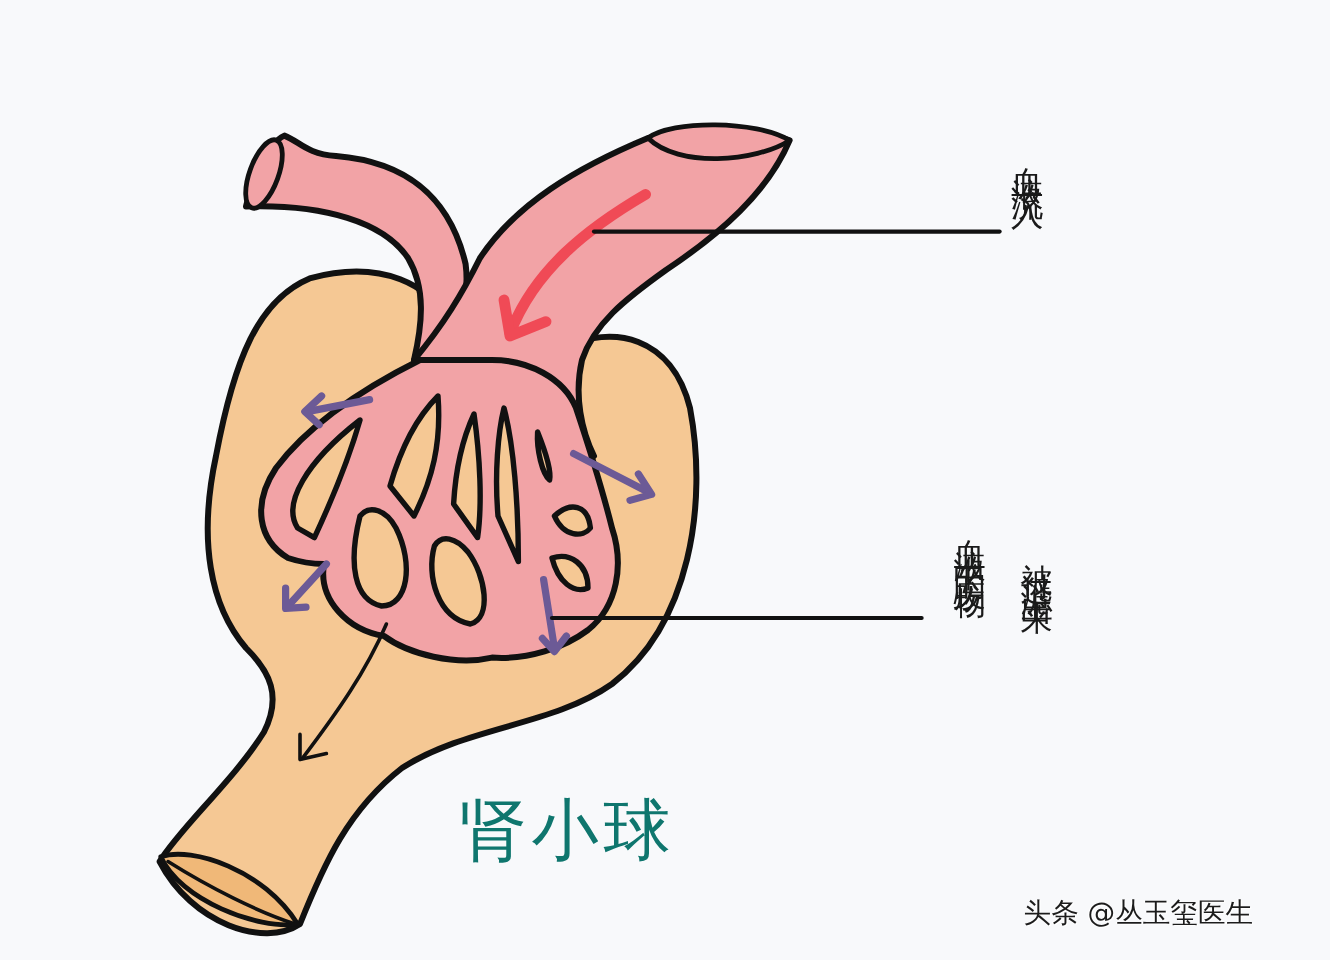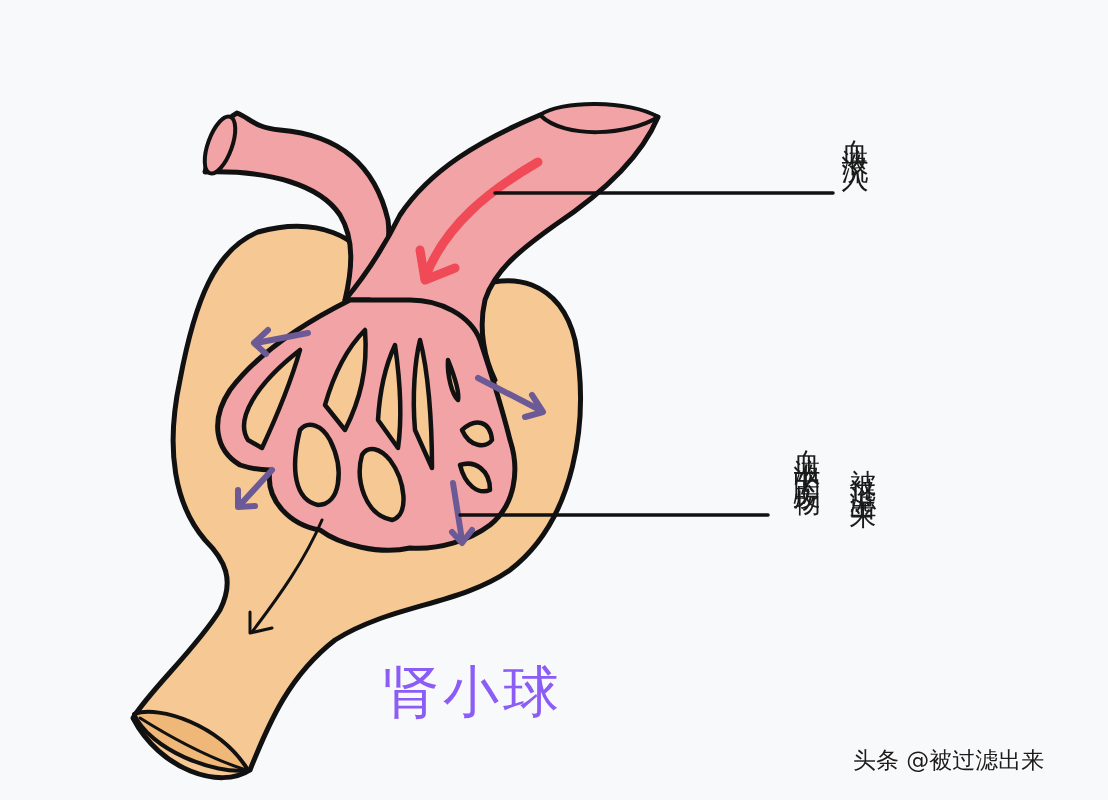--- a/index.html
+++ b/index.html
@@ -18,21 +18,21 @@
       letter-spacing: 8px;
       color: #1a1a1a;
       line-height: 1;
     }
     #label-inflow { left: 842px; top: 118px; }
     #label-waste { left: 794px; top: 428px; }
     #label-filtered { left: 850px; top: 448px; }
     #title {
       position: absolute; left: 383px; top: 655px;
       font-family: "DejaVu Serif", "Liberation Serif", serif;
-      font-size: 56px; color: #8b5cf6; letter-spacing: 4px;
+      font-size: 56px; color: #0f766e; letter-spacing: 4px;
     }
     #watermark {
       position: absolute; left: 853px; top: 745px;
       font-family: "DejaVu Sans", "Liberation Sans", sans-serif;
       font-size: 23px; color: #1c1c1c;
       text-shadow: 1px 1px 0 #fff, -1px 0 0 #fff;
     }
   </style>
 </head>
 <body>
@@ -130,13 +130,13 @@
 
     <path d="M 495 193 L 833 193" stroke-width="3.5"></path>
     <path d="M 460 515 L 768 515" stroke-width="3.5"></path>
   </g>
 </svg>
 
 <div id="label-inflow" class="vlabel">血液流入</div>
 <div id="label-waste" class="vlabel">血液中的废物</div>
 <div id="label-filtered" class="vlabel">被过滤出来</div>
 <div id="title">肾小球</div>
-<div id="watermark">头条 @被过滤出来</div>
+<div id="watermark">头条 @丛玉玺医生</div>
 
 </body></html>

